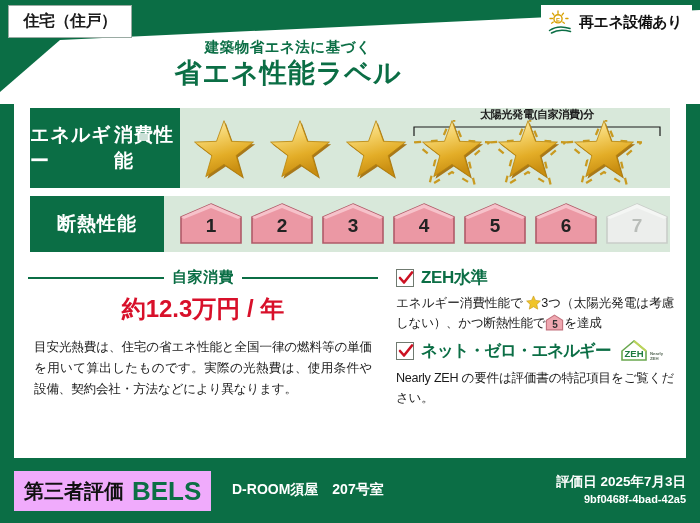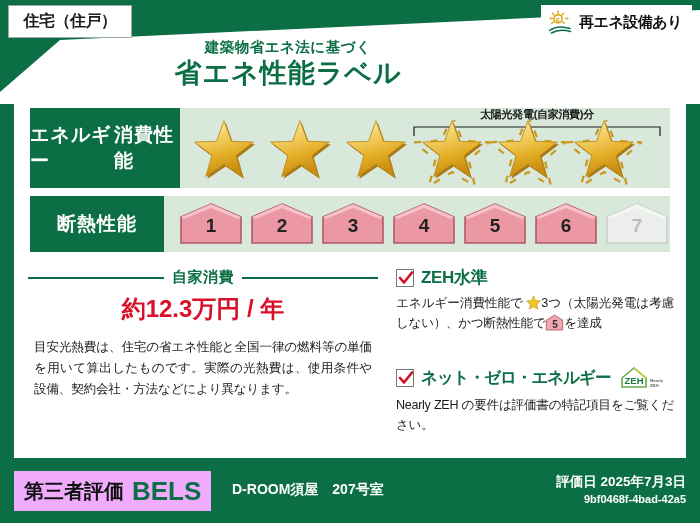--- a/index.html
+++ b/index.html
@@ -138,21 +138,21 @@
     letter-spacing: 0px;
   }
   .cost-note {
     margin-top: 12px; padding: 0 6px;
     font-size: 12.6px; line-height: 1.65; color: #1b1b1b;
     letter-spacing: -0.2px; text-align: justify;
   }
 
   
   .criteria { position: absolute; left: 382px; top: 170px; width: 278px; }
-  .criteria-item + .criteria-item { margin-top: 31px; }
+  .criteria-item + .criteria-item { margin-top: 4px; }
   .crit-head { display: flex; align-items: center; gap: 7px; }
   .checkbox {
     width: 18px; height: 18px; flex: none;
     border: 1.5px solid #6f7a70; background: #fff;
     position: relative;
   }
   .checkbox svg { position: absolute; left: 1px; top: 0px; width: 16px; height: 16px; }
   .crit-title {
     font-size: 17px; font-weight: bold; color: #0b6e45; letter-spacing: -0.3px;
   }

